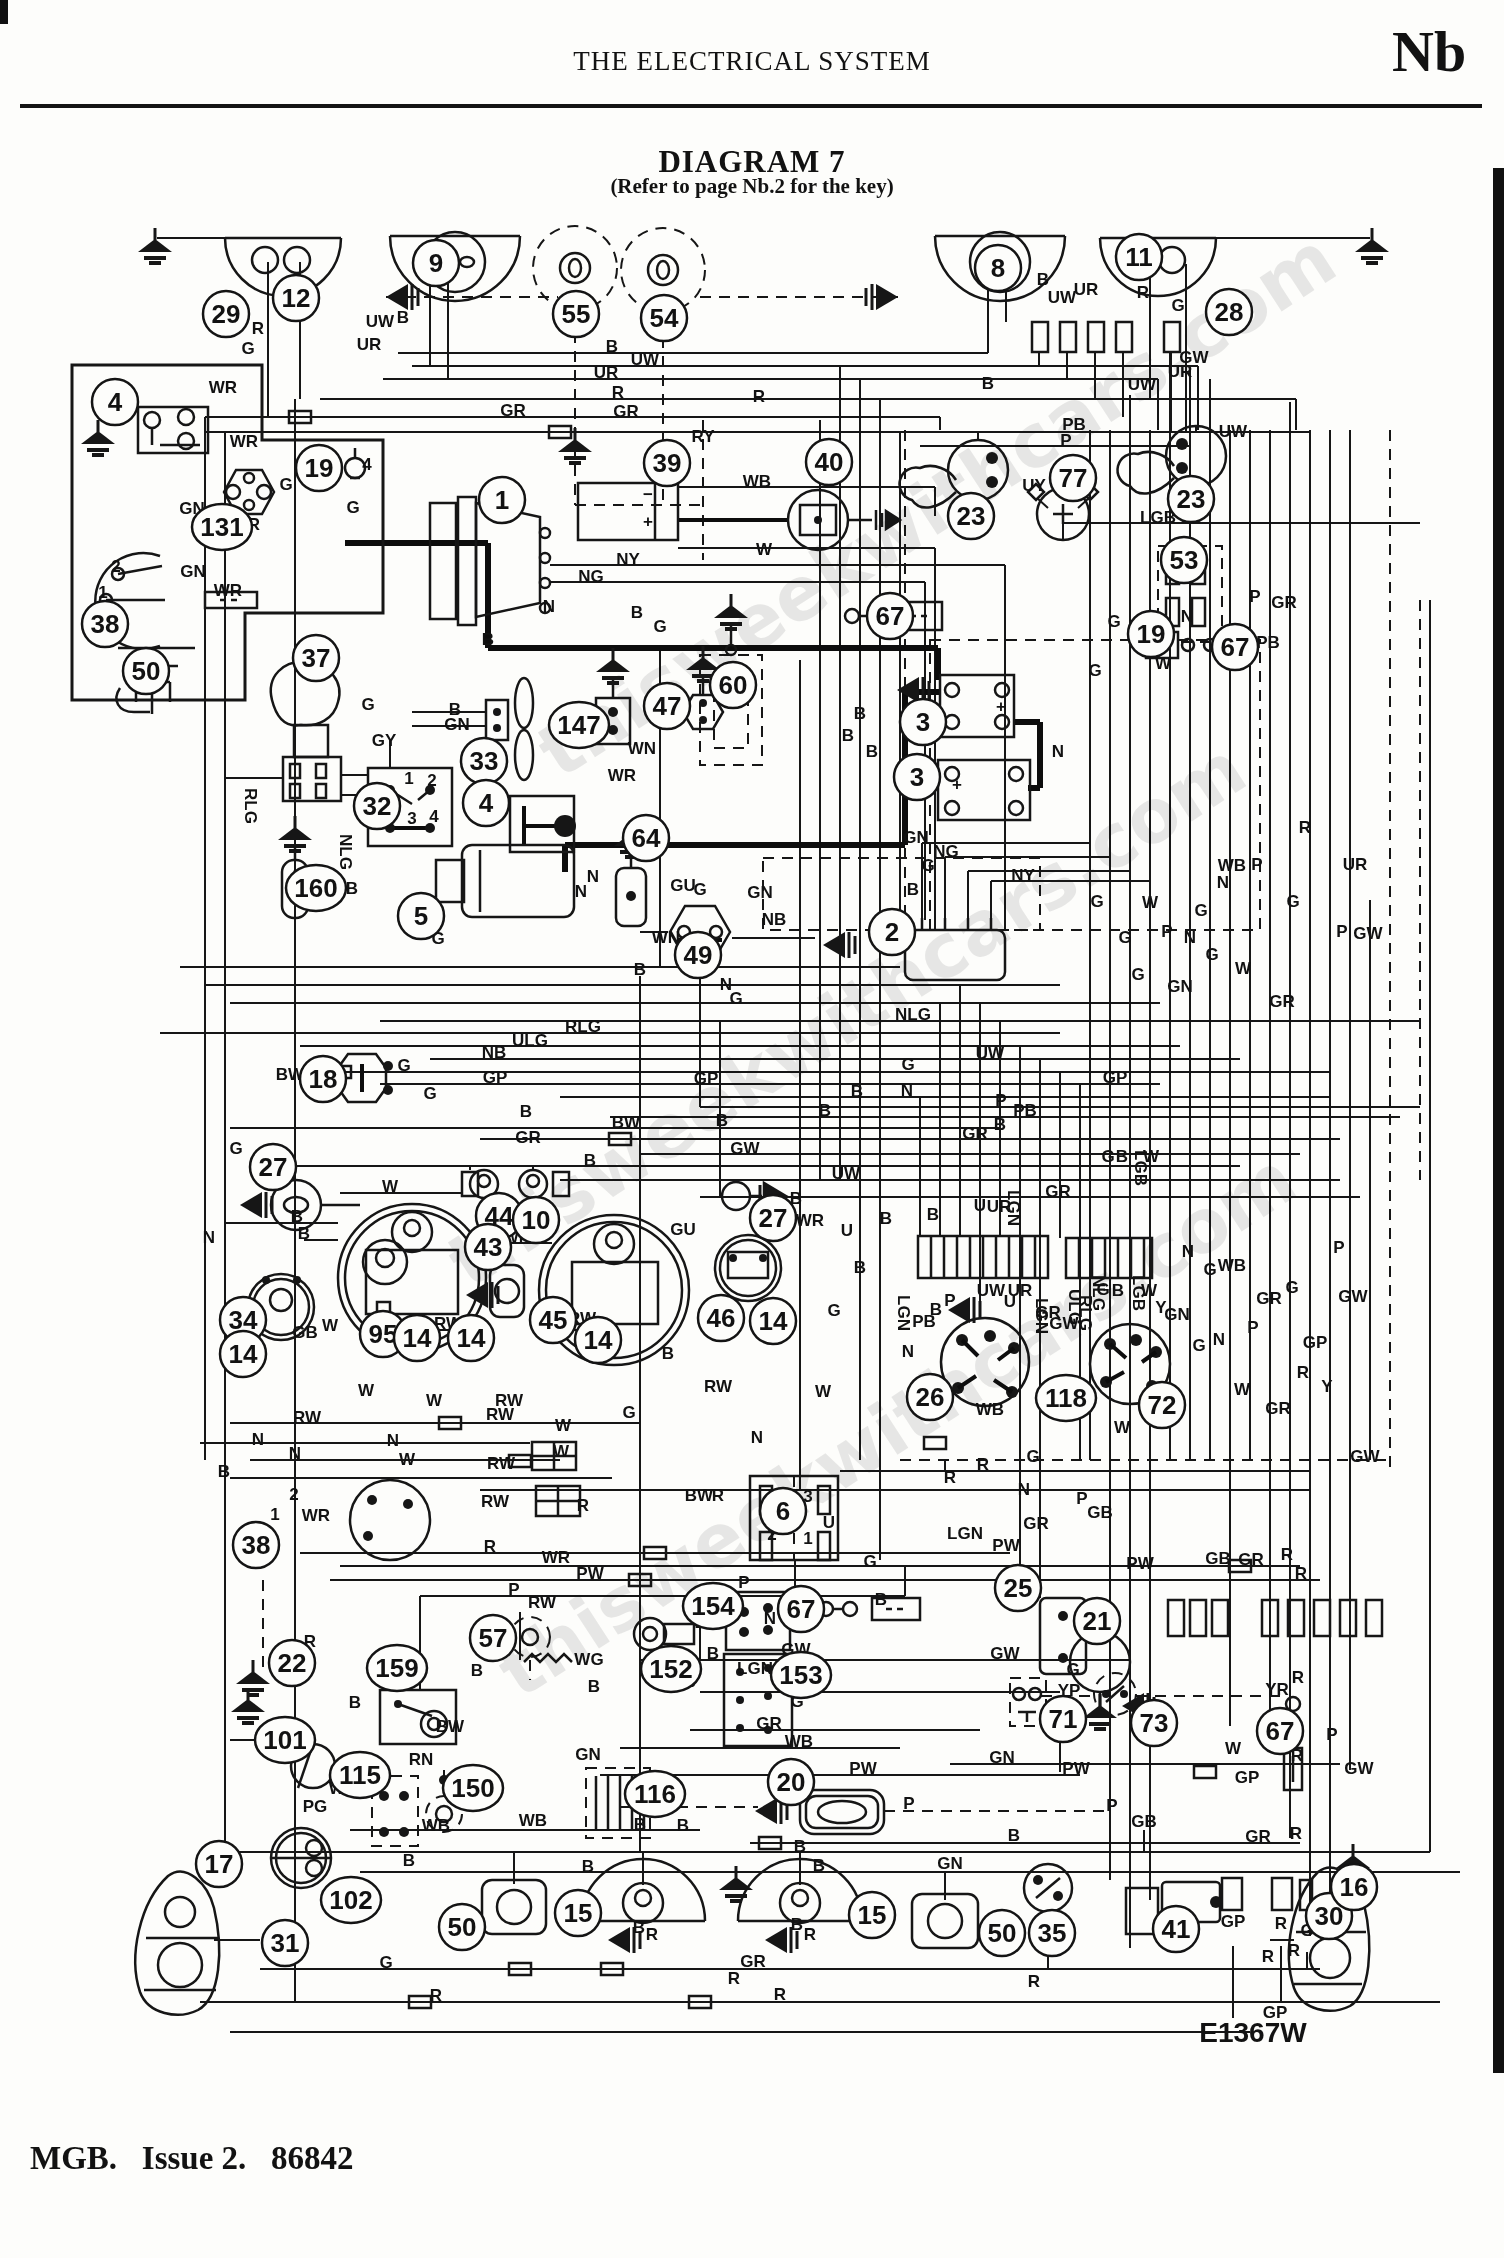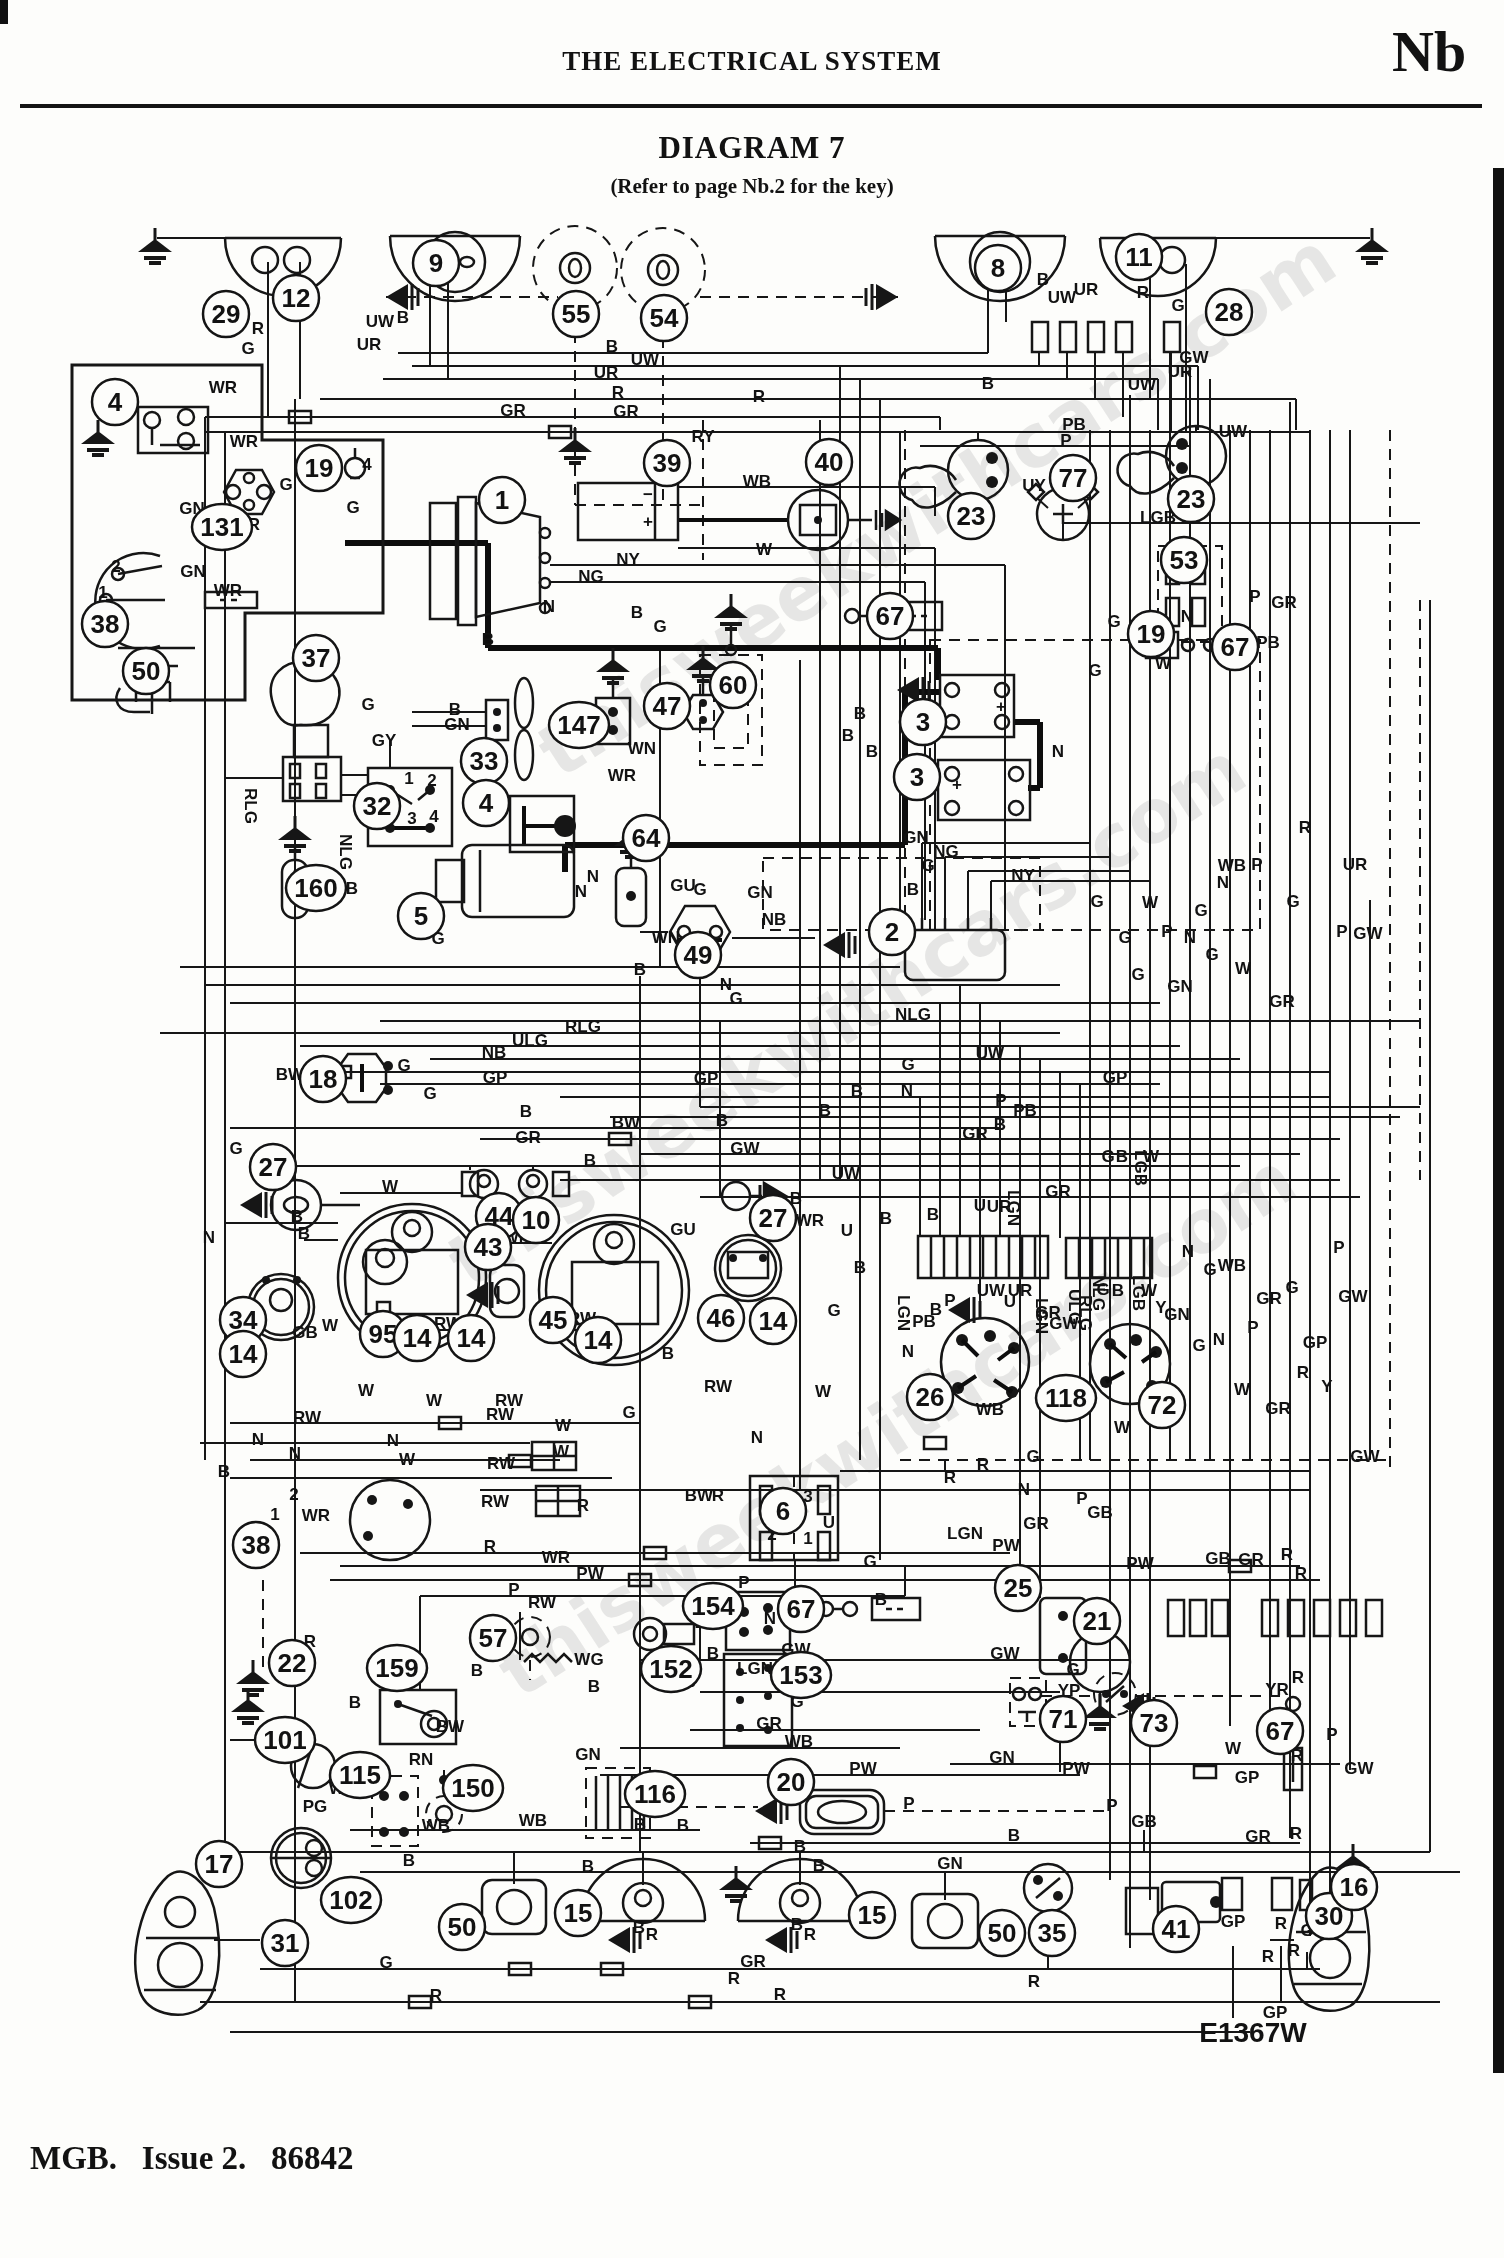--- a/index.html
+++ b/index.html
@@ -1,22 +1,22 @@
 <!DOCTYPE html>
 <html><head>
 <meta charset="utf-8">
 <style>
   html,body{margin:0;padding:0;background:#e8e8e8;}
   .page{position:relative;width:1504px;height:2258px;background:#fdfdfb;overflow:hidden;
         font-family:"Liberation Serif",serif;color:#121212;}
   .hdr-title{position:absolute;top:46px;left:0;width:1504px;text-align:center;
-             font-weight:bold;font-size:27px;letter-spacing:1px;}
+             font-weight:normal;font-size:27px;letter-spacing:1px;}
   .nb-logo{position:absolute;top:18px;left:1392px;font-weight:bold;font-size:58px;}
   .hdr-rule{position:absolute;top:104px;left:20px;width:1462px;height:4px;background:#141414;}
-  .dg-title{position:absolute;top:130px;left:0;width:1504px;text-align:center;
+  .dg-title{position:absolute;top:144px;left:0;width:1504px;text-align:center;
             font-weight:bold;font-size:31px;letter-spacing:1px;}
   .dg-sub{position:absolute;top:174px;left:0;width:1504px;text-align:center;
           font-weight:bold;font-size:21px;}
   .ftr{position:absolute;top:2140px;font-weight:bold;font-size:33px;white-space:pre;}
   .ftr-l{left:30px;}
   .ftr-r{left:1504px;}
   svg{position:absolute;top:0;left:0;}
   .w{stroke:#161616;stroke-width:2;fill:none;}
   .w3{stroke:#161616;stroke-width:3;fill:none;}
   .dash{stroke:#161616;stroke-width:2;fill:none;stroke-dasharray:11 8;}

